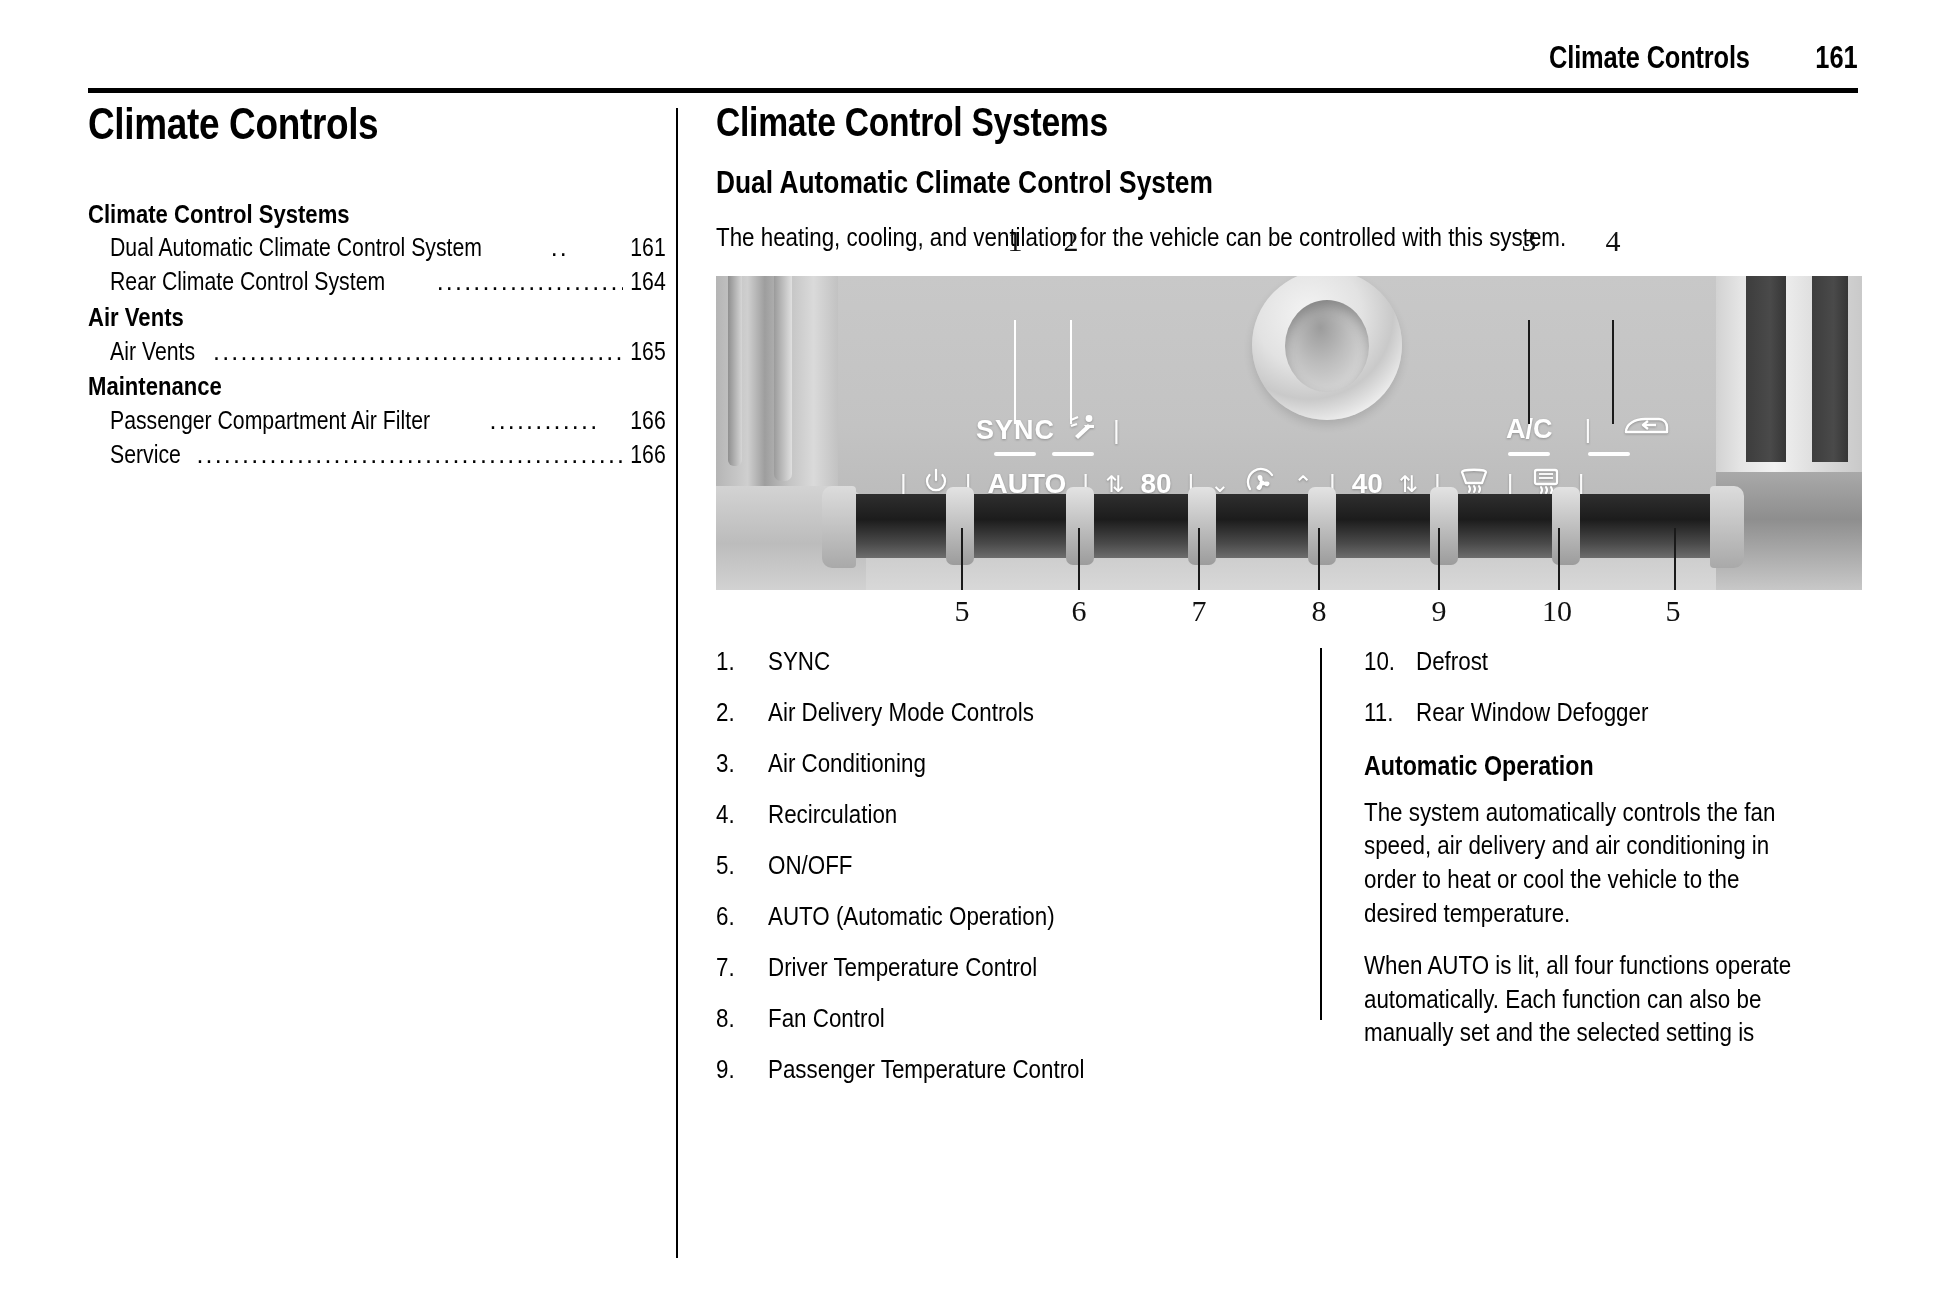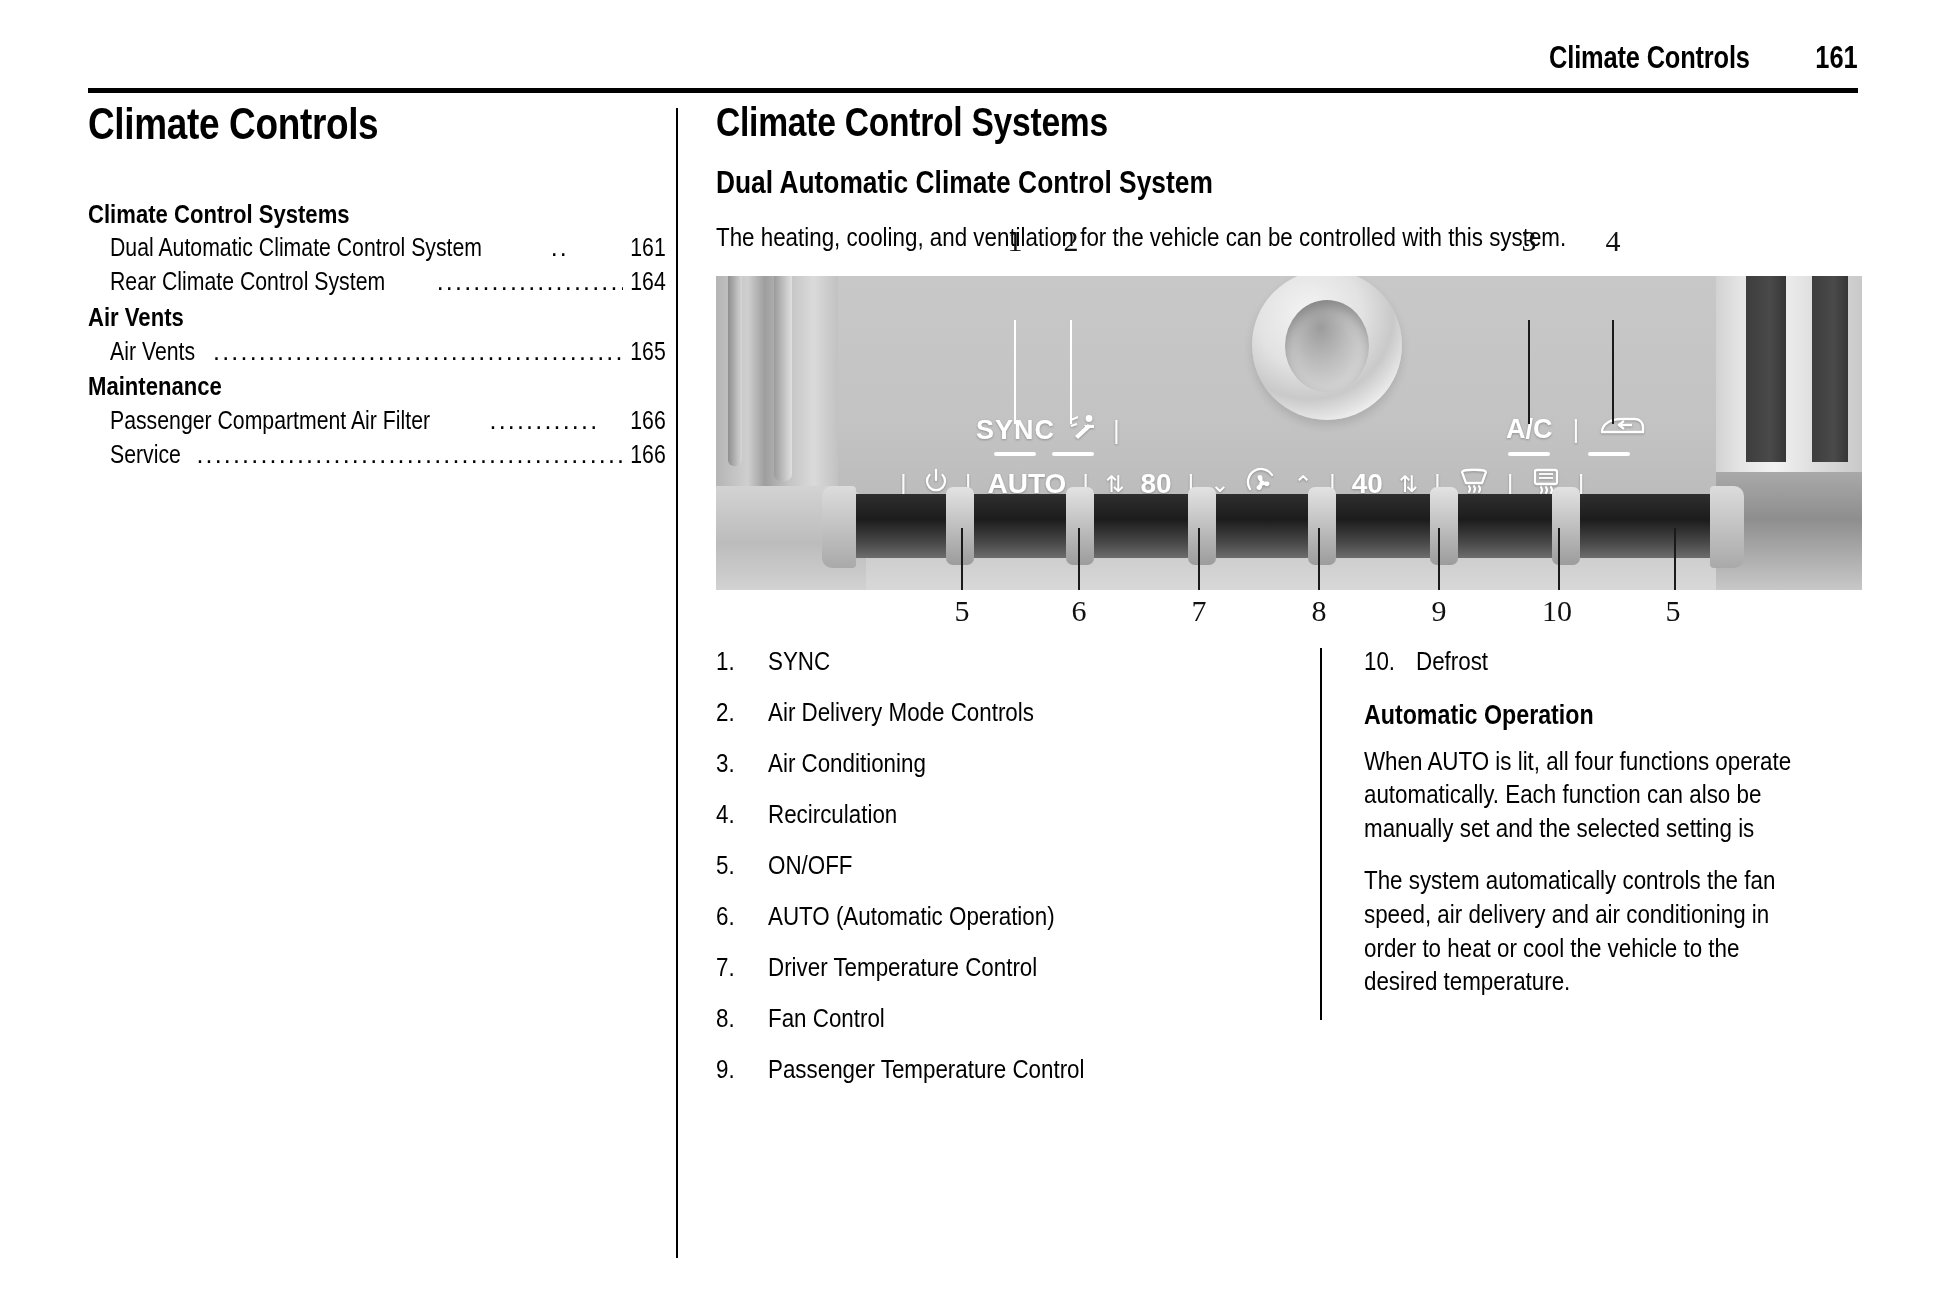--- a/index.html
+++ b/index.html
@@ -283,21 +283,21 @@
     align-items: center;
     gap: 14px;
     filter: drop-shadow(0 1px 1px rgba(0,0,0,0.25));
   }
   #icon-row-upper-right {
     top: 138px;
     left: 790px;
     font-size: 27px;
     display: flex;
     align-items: center;
-    gap: 20px;
+    gap: 32px;
     filter: drop-shadow(0 1px 1px rgba(0,0,0,0.25));
     justify-content: center;
   }
   #icon-row-lower {
     top: 190px;
     left: 184px;
     font-size: 28px;
     display: flex;
     align-items: center;
     gap: 16px;
@@ -625,32 +625,36 @@
           <span class="legend-num">9.</span>
           <span class="legend-text">Passenger Temperature Control</span>
         </div>
       </div>
 
       <div class="legend-col" id="legend-col-right">
         <div class="legend-item">
           <span class="legend-num">10.</span>
           <span class="legend-text">Defrost</span>
         </div>
+        <div class="legend-item">
+          <span class="legend-num">11.</span>
+          <span class="legend-text">Rear Window Defogger</span>
+        </div>
 
         <div class="sub-head">Automatic Operation</div>
-
-        <div class="body-par">
-          <span class="l">When AUTO is lit, all four functions operate</span>
-          <span class="l">automatically. Each function can also be</span>
-          <span class="l">manually set and the selected setting is</span>
-        </div>
 
         <div class="body-par">
           <span class="l">The system automatically controls the fan</span>
           <span class="l">speed, air delivery and air conditioning in</span>
           <span class="l">order to heat or cool the vehicle to the</span>
           <span class="l">desired temperature.</span>
         </div>
+
+        <div class="body-par">
+          <span class="l">When AUTO is lit, all four functions operate</span>
+          <span class="l">automatically. Each function can also be</span>
+          <span class="l">manually set and the selected setting is</span>
+        </div>
       </div>
     </div>
 
   </div>
 </div>
 
 </body></html>

